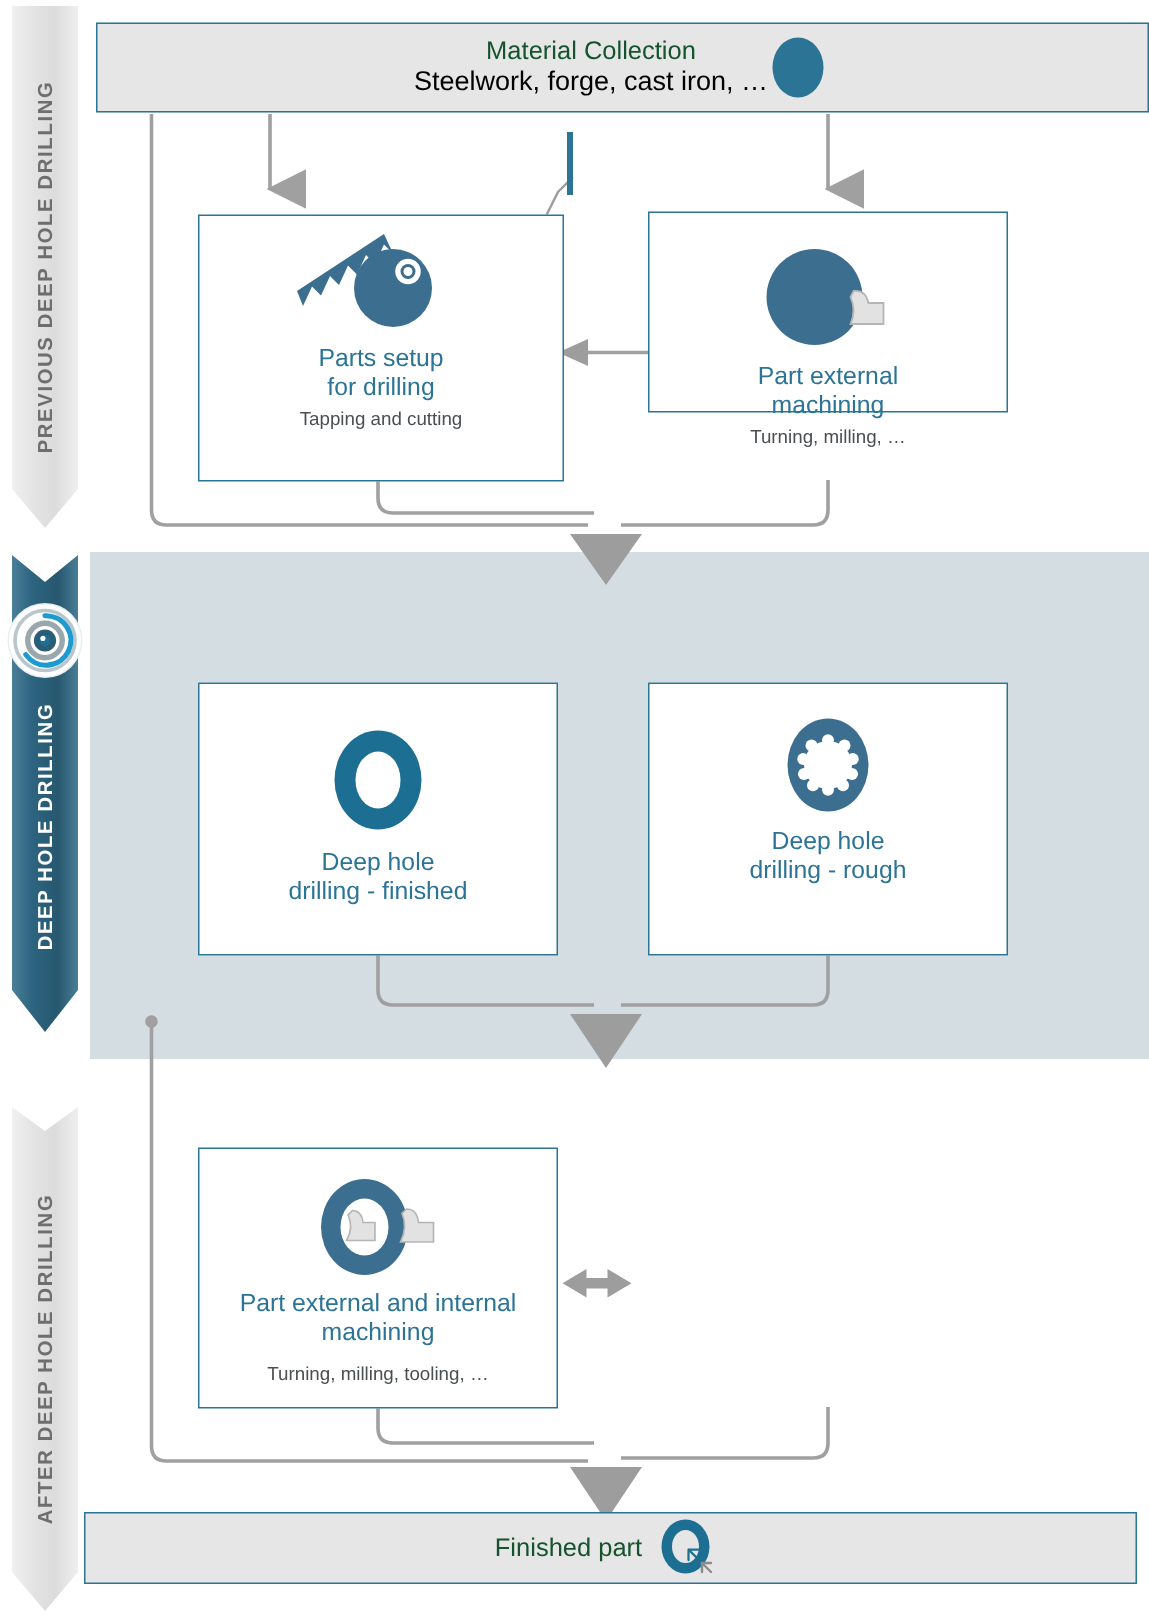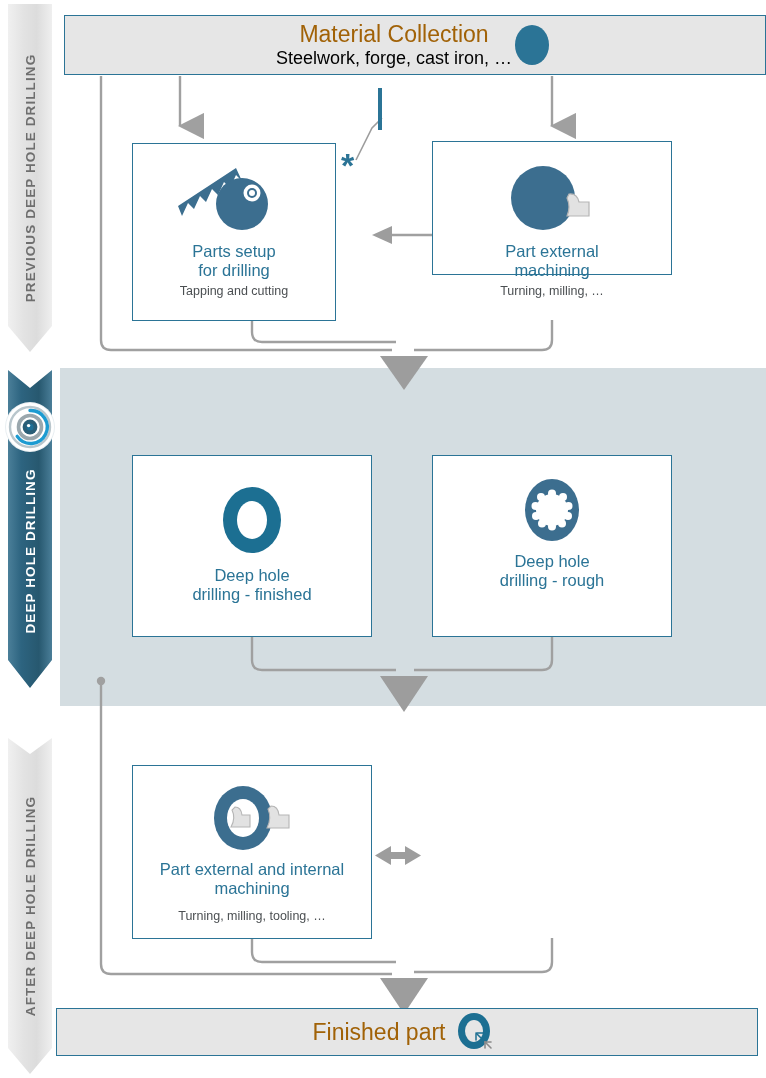--- a/index.html
+++ b/index.html
@@ -75,22 +75,22 @@
     justify-content:center;
     box-sizing:border-box;
   }
   .bar-inner{
     display:flex;
     align-items:center;
     gap:2px;
   }
   .bar-text{text-align:center;line-height:1.22;}
   .bar-title{
-    color:#a16207;
-    font-size:23px;
+    color:#14532d;
+    font-size:17px;
   }
   .bar-sub{
     color:#000000;
     font-size:18px;
   }
 
   
   .box{
     position:absolute;
     background:#ffffff;
@@ -241,21 +241,21 @@
       </div>
       <svg width="44" height="52" viewBox="0 0 44 52" style="margin-left:-4px;">
         <ellipse cx="22" cy="26" rx="17" ry="20" fill="#2b7496"></ellipse>
       </svg>
     </div>
   </div>
 
   <div class="note-bar" style="left:378px;top:88px;height:42px;"></div>
   <div class="asterisk" style="left:341px;top:148px;">*</div>
 
-  <div class="box" style="left:132px;top:143px;width:204px;height:178px;padding-top:16px;">
+  <div class="box" style="left:132px;top:143px;width:244px;height:178px;padding-top:4px;">
     <div class="icon-wrap" style="height:78px;">
       <svg width="120" height="78" viewBox="0 0 120 78">
         <path d="M8 56 L14 43 L20 49 L26 36 L32 42 L38 29 L44 35 L50 22 L56 28 L62 15 L68 21 L62 8 L4 46 Z" fill="#3c6e8f"></path>
         <circle cx="68" cy="44" r="26" fill="#3c6e8f"></circle>
         <circle cx="78" cy="33" r="8.5" fill="#ffffff"></circle>
         <circle cx="78" cy="33" r="5" fill="#3c6e8f"></circle>
         <circle cx="78" cy="33" r="3" fill="#ffffff"></circle>
       </svg>
     </div>
     <div class="title" style="white-space:pre-line;margin-top:4px;">Parts setup

